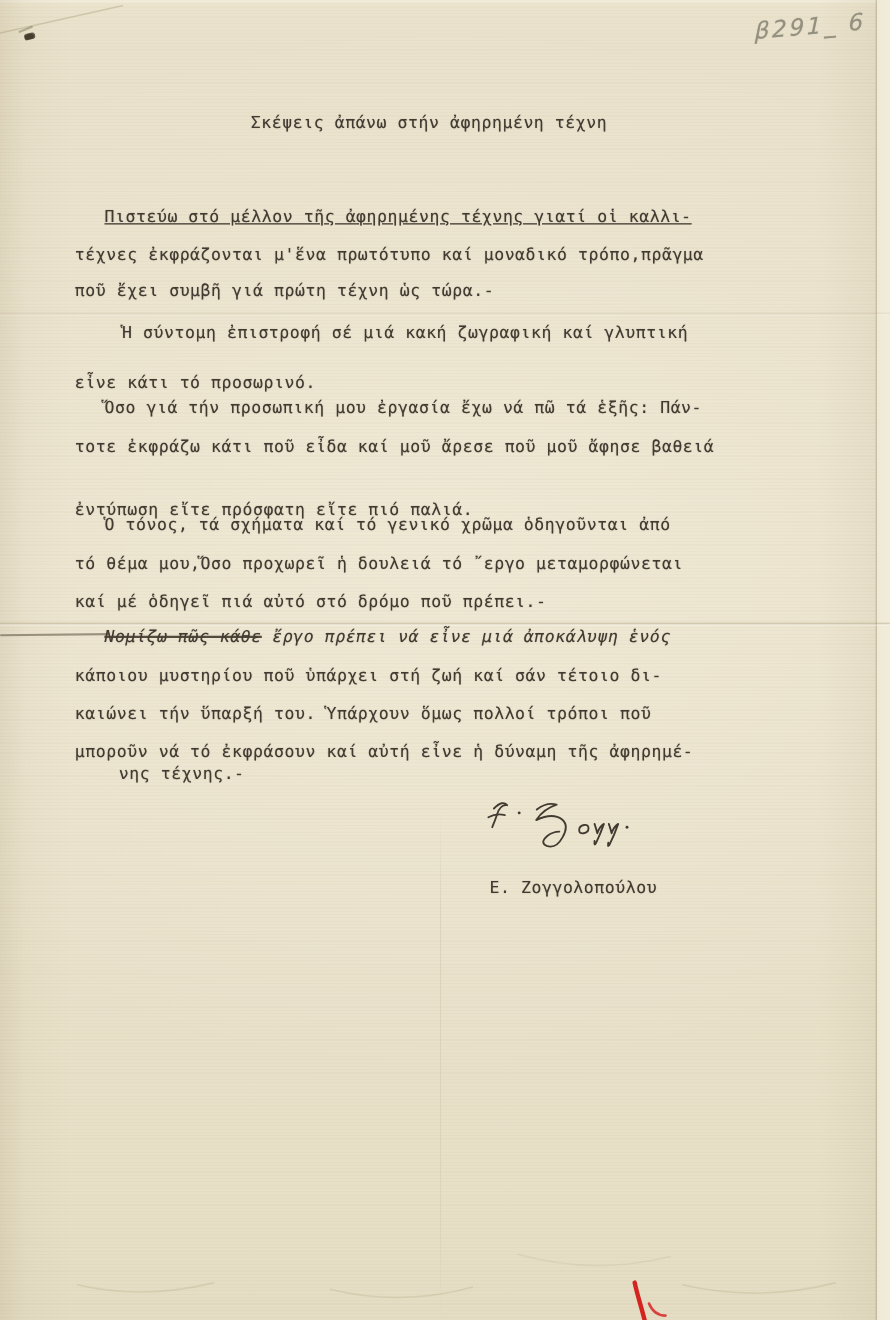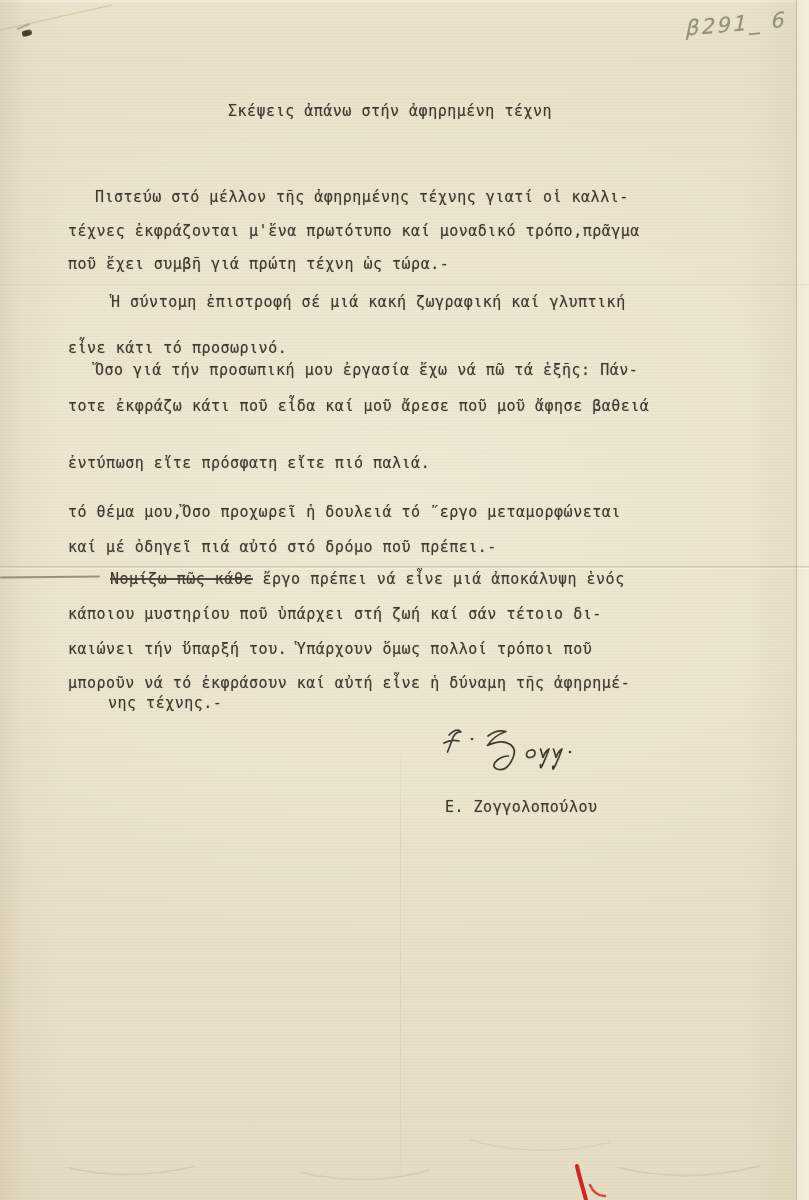--- a/index.html
+++ b/index.html
@@ -88,35 +88,36 @@
     <path d="M70,1168 Q130,1182 195,1166" stroke="rgba(140,124,90,0.16)" stroke-width="1.5" fill="none"></path>
     <path d="M300,1172 Q365,1188 430,1170" stroke="rgba(140,124,90,0.16)" stroke-width="1.5" fill="none"></path>
     <path d="M620,1168 Q690,1184 760,1166" stroke="rgba(140,124,90,0.16)" stroke-width="1.5" fill="none"></path>
     <path d="M470,1140 Q540,1160 610,1142" stroke="rgba(140,124,90,0.10)" stroke-width="1.5" fill="none"></path>
   </svg>
 
   <div class="pencil-note">β291_ 6</div>
 
   <div class="line" style="left:228px;top:99px;">Σκέψεις ἀπάνω στήν ἀφηρημένη τέχνη</div>
 
-  <div class="line" style="left:95px;top:185px;">Πιστεύω στό μέλλον τῆς ἀφηρημένης τέχνης γιατί οἱ καλλι-</div>
+  <div class="line" style="left:95px;top:185px;text-decoration:underline;">Πιστεύω στό μέλλον τῆς ἀφηρημένης τέχνης γιατί οἱ καλλι-</div>
   <div class="line" style="left:68px;top:219px;">τέχνες ἐκφράζονται μ'ἕνα πρωτότυπο καί μοναδικό τρόπο,πρᾶγμα</div>
   <div class="line" style="left:68px;top:252px;">ποῦ ἔχει συμβῆ γιά πρώτη τέχνη ὡς τώρα.-</div>
 
   <div class="line" style="left:95px;top:290px;margin-left:16px;">Ἡ σύντομη ἐπιστροφή σέ μιά κακή ζωγραφική καί γλυπτική</div>
   <div class="line" style="left:68px;top:336px;">εἶνε κάτι τό προσωρινό.</div>
 
   <div class="line" style="left:95px;top:358px;">Ὅσο γιά τήν προσωπική μου ἐργασία ἔχω νά πῶ τά ἑξῆς: Πάν-</div>
   <div class="line" style="left:68px;top:394px;">τοτε ἐκφράζω κάτι ποῦ εἶδα καί μοῦ ἄρεσε ποῦ μοῦ ἄφησε βαθειά</div>
   <div class="line" style="left:68px;top:430px;margin-top:21px;">ἐντύπωση εἴτε πρόσφατη εἴτε πιό παλιά.</div>
 
+  <div class="line" style="left:95px;top:465px;">Ὁ τόνος, τά σχήματα καί τό γενικό χρῶμα ὁδηγοῦνται ἀπό</div>
   <div class="line" style="left:68px;top:500px;">τό θέμα μου,Ὅσο προχωρεῖ ἡ δουλειά τό ῎εργο μεταμορφώνεται</div>
   <div class="line" style="left:68px;top:535px;">καί μέ ὁδηγεῖ πιά αὐτό στό δρόμο ποῦ πρέπει.-</div>
 
-  <div class="line" style="left:110px;top:567px;"><span class="struck">Νομίζω πῶς κάθε</span><span> ἔργο πρέπει νά εἶνε μιά ἀποκάλυψη ἑνός</span></div>
+  <div class="line" style="left:95px;top:567px;font-style:italic;"><span class="struck">Νομίζω πῶς κάθε</span><span> ἔργο πρέπει νά εἶνε μιά ἀποκάλυψη ἑνός</span></div>
   <div class="line" style="left:68px;top:602px;">κάποιου μυστηρίου ποῦ ὑπάρχει στή ζωή καί σάν τέτοιο δι-</div>
   <div class="line" style="left:68px;top:637px;">καιώνει τήν ὕπαρξή του. Ὑπάρχουν ὅμως πολλοί τρόποι ποῦ</div>
   <div class="line" style="left:68px;top:671px;">μποροῦν νά τό ἐκφράσουν καί αὐτή εἶνε ἡ δύναμη τῆς ἀφηρημέ-</div>
   <div class="line" style="left:68px;top:691px;margin-left:40px;">νης τέχνης.-</div>
 
   <svg class="sig-svg" width="146" height="60" viewBox="0 0 292 120" role="img" aria-label="Ε. Ζογγ.">
     <g fill="none" stroke="#342d25" stroke-width="3.4" stroke-linecap="round" stroke-linejoin="round" opacity="0.92">
       <path d="M22,30 q16,-16 24,-6 q-12,-2 -18,16 q-4,12 -9,24"></path>
       <path d="M12,46 q14,-8 30,-4"></path>
       <circle cx="68" cy="38" r="2.6" fill="#342d25" stroke="none"></circle>

